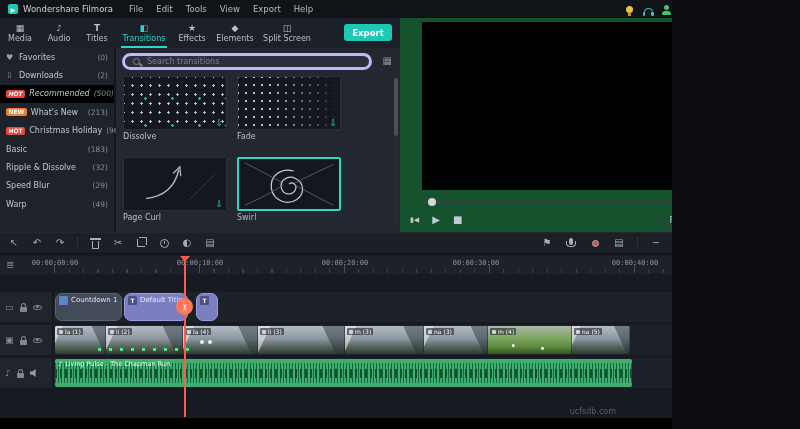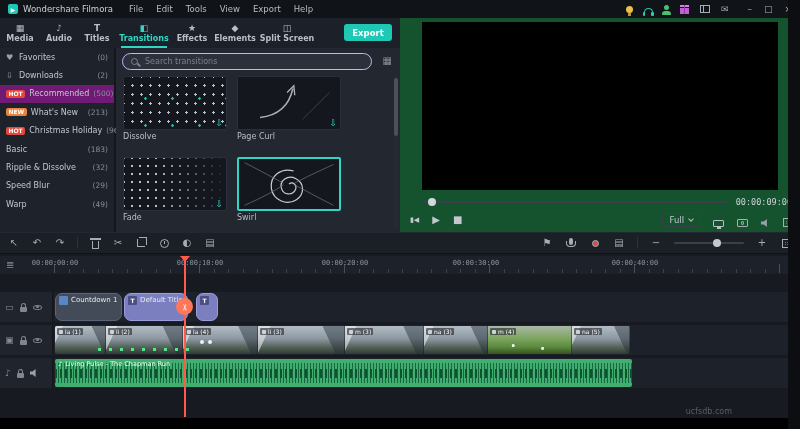--- a/index.html
+++ b/index.html
@@ -1,17 +1,17 @@
 <!DOCTYPE html>
 <html><head>
 <meta charset="utf-8">
 <style>
   html,body{margin:0;padding:0;background:#0c0e11;}
   *{box-sizing:border-box;}
-  #app{position:relative;width:788px;height:429px;background:#14161b;overflow:hidden;
+  #app{position:relative;width:672px;height:429px;background:#14161b;overflow:hidden;
        font-family:"DejaVu Sans","Liberation Sans",sans-serif;color:#c3c8cf;-webkit-user-select:none;user-select:none;}
   .mono{font-family:"DejaVu Sans Mono","Liberation Mono",monospace;}
 
   
   .g::before{display:inline-block;}
   .g-media::before{content:"▦";} .g-audio::before{content:"♪";}
   .g-titles::before{content:"T";font-weight:bold;} .g-trans::before{content:"◧";}
   .g-fx::before{content:"★";} .g-elem::before{content:"◆";} .g-split::before{content:"◫";}
   .g-heart::before{content:"♥";} .g-down::before{content:"⇩";}
   .g-grid::before{content:"▦";} .g-undo::before{content:"↶";} .g-redo::before{content:"↷";}
@@ -69,38 +69,38 @@
   .menus{display:flex;gap:13px;margin-left:10px;font-size:8.5px;color:#b6bcc4;}
   .menus span{cursor:default;}
   .proj-title{position:absolute;left:340px;top:0;height:18px;display:flex;align-items:center;font-size:8.5px;color:#9ba1a9;}
   .tb-right{margin-left:auto;display:flex;align-items:center;gap:11px;}
   .winctl{display:flex;align-items:center;gap:12px;margin-left:8px;color:#aab0b8;font-size:9px;}
 
   
   .tabbar{position:absolute;top:18px;left:0;width:400px;height:30px;background:#1c2028;display:flex;}
   .tab{position:relative;height:100%;display:flex;flex-direction:column;align-items:center;justify-content:center;gap:1px;color:#b9bfc7;cursor:default;}
   .tab .tico{font-size:9px;line-height:9px;}
-  .tab .tlab{font-size:8px;line-height:9px;white-space:nowrap;font-weight:bold;}
+  .tab .tlab{font-size:8px;line-height:9px;white-space:nowrap;}
   .tab.active{color:#2fd6c3;}
   .tab.active::after{content:"";position:absolute;bottom:0;left:5px;right:5px;height:2px;background:#2fd6c3;}
   .export-btn{position:absolute;left:344px;top:24px;width:48px;height:17px;background:#1ec8b4;border-radius:3px;color:#fff;
               font-size:8.5px;font-weight:bold;display:flex;align-items:center;justify-content:center;cursor:default;}
 
   
   .sidebar{position:absolute;top:48px;left:0;width:115px;height:184px;background:#1e222a;border-right:1px solid #14161b;}
   .srow{height:18.4px;display:flex;align-items:center;padding:0 6px;gap:4px;font-size:8px;color:#c3c8cf;white-space:nowrap;cursor:default;}
-  .srow.sel{background:#701a75;}
+  .srow.sel{background:#000000;font-style:italic;}
   .sic{font-size:8px;color:#9aa1ab;width:9px;flex:none;}
   .badge{font-size:6px;font-weight:bold;color:#fff;padding:1px 2.5px;border-radius:2px;line-height:6px;flex:none;}
   .badge.hot{background:#e2483d;} .badge.new{background:#e8813a;}
   .scount{margin-left:auto;color:#878e98;font-size:7.5px;}
 
   
   .panel{position:absolute;top:48px;left:116px;width:284px;height:184px;background:#23272f;overflow:hidden;}
-  .searchbar{position:absolute;top:5px;left:6px;width:250px;height:17px;background:#2b303a;border:1px solid #c4b5fd;border-radius:9px;
+  .searchbar{position:absolute;top:5px;left:6px;width:250px;height:17px;background:#2b303a;border:3px solid #c4b5fd;border-radius:9px;
              display:flex;align-items:center;padding:0 8px;gap:5px;}
   .searchbar input{flex:1;background:transparent;border:none;outline:none;color:#aab0b8;font-size:8px;font-family:inherit;min-width:0;}
   .searchbar input::placeholder{color:#7c838d;}
   .grid-ic{position:absolute;top:8px;right:8px;color:#8d939c;font-size:10px;line-height:10px;}
   .tgrid{position:absolute;top:28px;left:7px;width:224px;display:flex;flex-wrap:wrap;gap:16px 10px;}
   .card{width:104px;}
   .thumb{width:104px;height:54px;background:#14171d;border-radius:2px;position:relative;border:1px solid #2a303a;overflow:hidden;}
   .thumb.sel{border:2px solid #2fd6c3;}
   .thumb svg{position:absolute;inset:0;width:100%;height:100%;}
   .tname{margin-top:2px;font-size:8px;color:#b9bfc7;}
@@ -311,35 +311,35 @@
     <span class="grid-ic g g-grid"></span>
 
     <div class="tgrid">
       <div class="card">
         <div class="thumb dots1">
           <span class="dl g g-down"></span>
         </div>
         <div class="tname">Dissolve</div>
       </div>
       <div class="card">
+        <div class="thumb dots2">
+          <span class="dl g g-down"></span>
+        </div>
+        <div class="tname">Fade</div>
+      </div>
+      <div class="card">
         <div class="thumb">
           <svg viewBox="0 0 104 54">
             <path d="M22 42 C40 40 52 30 56 12" fill="none" stroke="#aab3ba" stroke-width="1.6"></path>
             <path d="M50 16 L57 9 L58 19" fill="none" stroke="#aab3ba" stroke-width="1.4"></path>
             <path d="M66 44 L94 16" fill="none" stroke="#39404a" stroke-width="1"></path>
           </svg>
           <span class="dl g g-down"></span>
         </div>
         <div class="tname">Page Curl</div>
-      </div>
-      <div class="card">
-        <div class="thumb dots2">
-          <span class="dl g g-down"></span>
-        </div>
-        <div class="tname">Fade</div>
       </div>
       <div class="card">
         <div class="thumb sel">
           <svg viewBox="0 0 104 54">
             <path d="M52 27 c4 -3 9 1 7 6 c-3 7 -13 6 -15 -1 c-3 -9 7 -15 15 -11 c10 5 10 17 1 23 c-11 7 -25 0 -27 -12 c-2 -14 11 -23 24 -19" fill="none" stroke="#c7ced4" stroke-width="1.3"></path>
             <path d="M4 4 C24 14 34 20 46 26 M100 50 C80 40 70 34 58 28 M100 6 C82 14 70 20 58 26 M4 50 C22 42 34 36 46 28" fill="none" stroke="#6b727b" stroke-width="0.8"></path>
           </svg>
         </div>
         <div class="tname">Swirl</div>
       </div>

